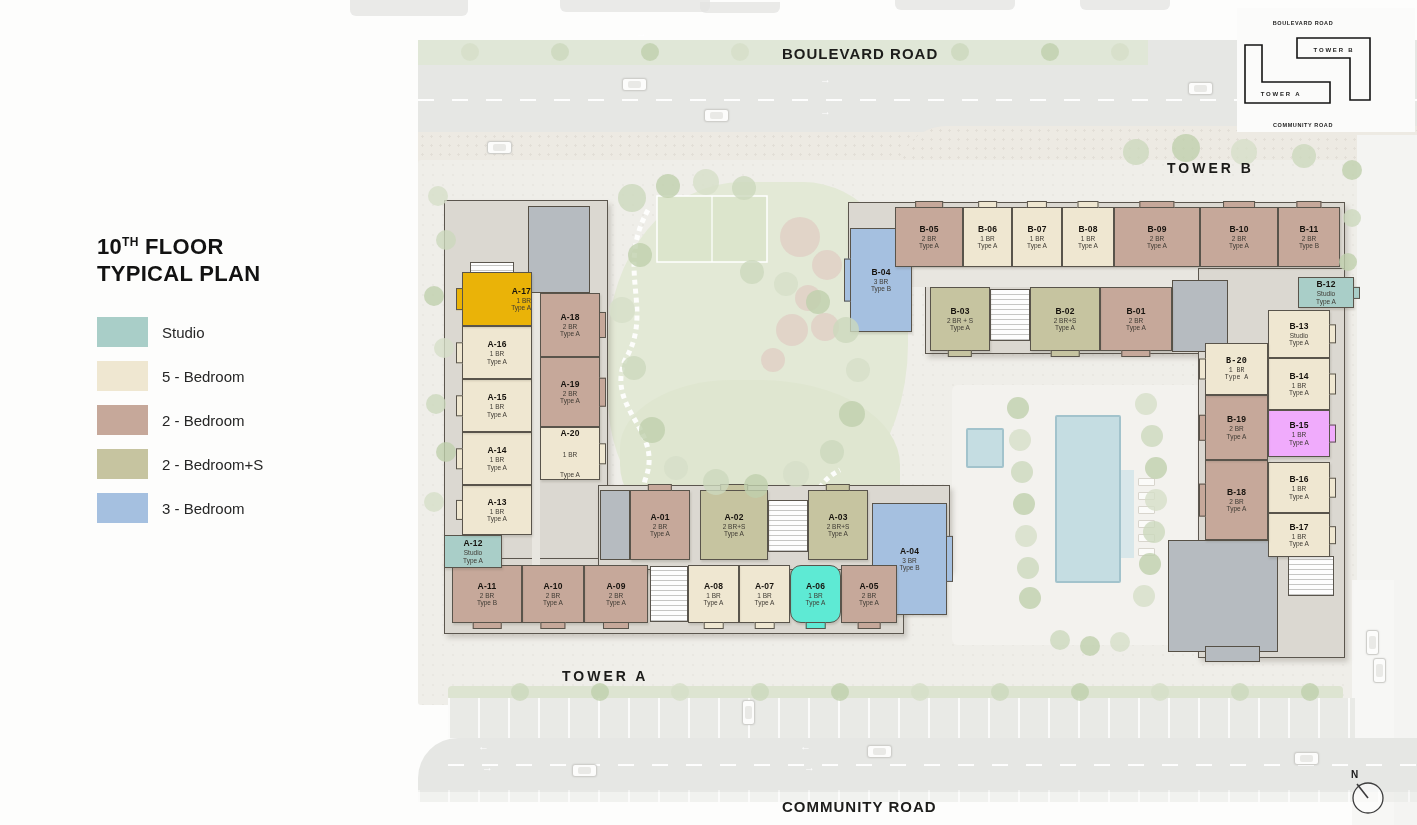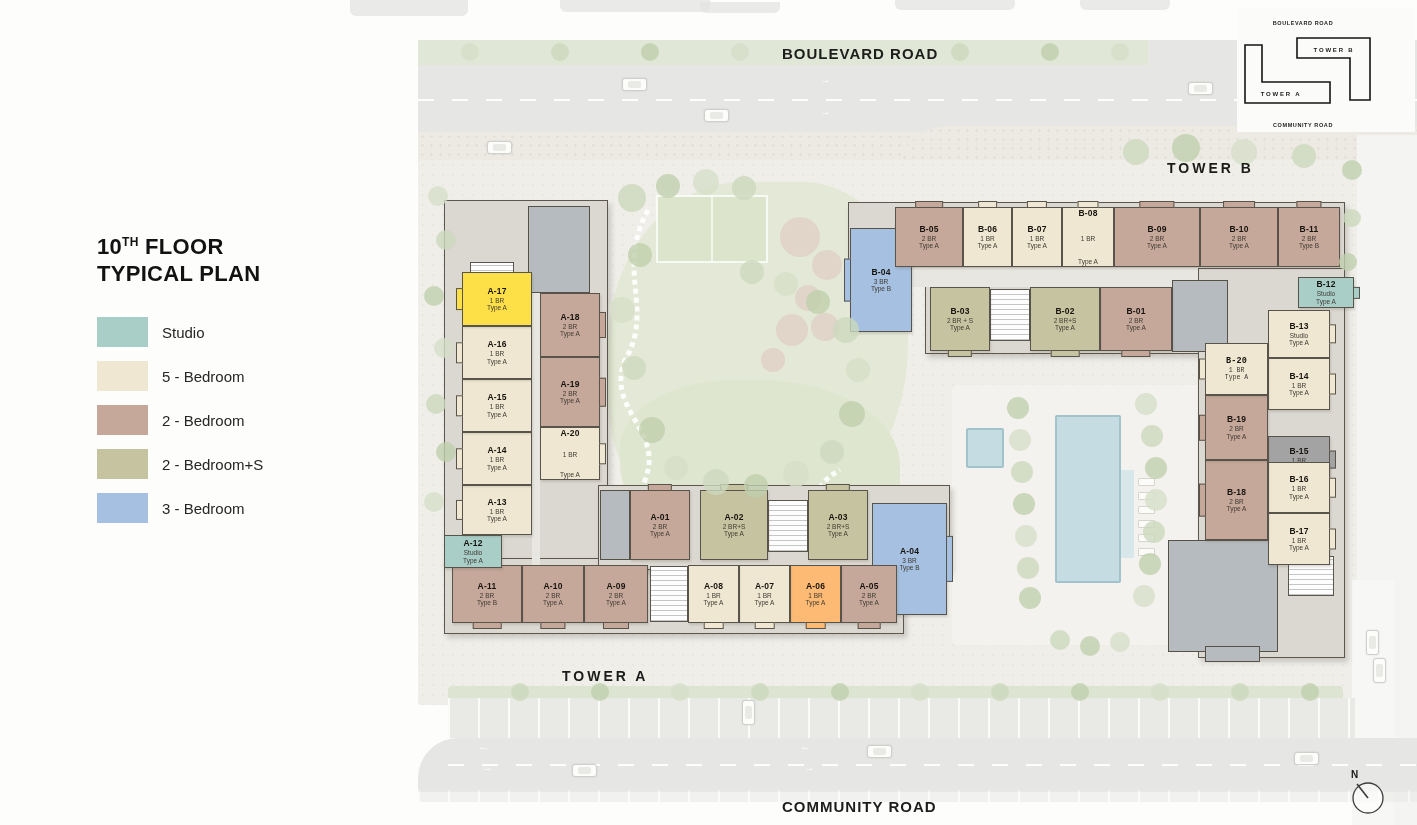--- a/index.html
+++ b/index.html
@@ -152,21 +152,21 @@
       <div class="unit bal-R" style="left: 872px; top: 503px; width: 75px; height: 112px; background: rgb(165, 192, 224);">
         <div class="uid">A-04</div>
         <div class="uline">3 BR</div>
         <div class="uline">Type B</div>
       </div>
       <div class="unit bal-B" style="left: 841px; top: 565px; width: 56px; height: 58px; background: rgb(198, 168, 154);">
         <div class="uid">A-05</div>
         <div class="uline">2 BR</div>
         <div class="uline">Type A</div>
       </div>
-      <div class="unit bal-B" style="left: 790px; top: 565px; width: 51px; height: 58px; background: #fdba74;">
+      <div class="unit bal-B" style="left: 790px; top: 565px; width: 51px; height: 58px; background: #5eead4; border-radius: 11px;">
         <div class="uid">A-06</div>
         <div class="uline">1 BR</div>
         <div class="uline">Type A</div>
       </div>
       <div class="unit bal-B" style="left: 739px; top: 565px; width: 51px; height: 58px; background: rgb(239, 231, 209);">
         <div class="uid">A-07</div>
         <div class="uline">1 BR</div>
         <div class="uline">Type A</div>
       </div>
       <div class="unit bal-B" style="left: 688px; top: 565px; width: 51px; height: 58px; background: rgb(239, 231, 209);">
@@ -207,21 +207,21 @@
       <div class="unit bal-L" style="left: 462px; top: 379px; width: 70px; height: 53px; background: rgb(239, 231, 209);">
         <div class="uid">A-15</div>
         <div class="uline">1 BR</div>
         <div class="uline">Type A</div>
       </div>
       <div class="unit bal-L" style="left: 462px; top: 326px; width: 70px; height: 53px; background: rgb(239, 231, 209);">
         <div class="uid">A-16</div>
         <div class="uline">1 BR</div>
         <div class="uline">Type A</div>
       </div>
-      <div class="unit bal-L" style="left: 462px; top: 272px; width: 70px; height: 54px; background: #fde047;">
+      <div class="unit bal-L" style="left: 462px; top: 272px; width: 70px; height: 54px; background: #eab308; align-items: flex-end;">
         <div class="uid">A-17</div>
         <div class="uline">1 BR</div>
         <div class="uline">Type A</div>
       </div>
       <div class="unit bal-R" style="left: 540px; top: 293px; width: 60px; height: 64px; background: rgb(198, 168, 154);">
         <div class="uid">A-18</div>
         <div class="uline">2 BR</div>
         <div class="uline">Type A</div>
       </div>
       <div class="unit bal-R" style="left: 540px; top: 357px; width: 60px; height: 70px; background: rgb(198, 168, 154);">
@@ -262,21 +262,21 @@
       <div class="unit bal-T" style="left: 963px; top: 207px; width: 49px; height: 60px; background: rgb(239, 231, 209);">
         <div class="uid">B-06</div>
         <div class="uline">1 BR</div>
         <div class="uline">Type A</div>
       </div>
       <div class="unit bal-T" style="left: 1012px; top: 207px; width: 50px; height: 60px; background: rgb(239, 231, 209);">
         <div class="uid">B-07</div>
         <div class="uline">1 BR</div>
         <div class="uline">Type A</div>
       </div>
-      <div class="unit bal-T" style="left: 1062px; top: 207px; width: 52px; height: 60px; background: rgb(239, 231, 209); gap: 16px;">
+      <div class="unit bal-T" style="left: 1062px; top: 207px; width: 52px; height: 60px; background: rgb(239, 231, 209);">
         <div class="uid">B-08</div>
         <div class="uline">1 BR</div>
         <div class="uline">Type A</div>
       </div>
       <div class="unit bal-T" style="left: 1114px; top: 207px; width: 86px; height: 60px; background: rgb(198, 168, 154);">
         <div class="uid">B-09</div>
         <div class="uline">2 BR</div>
         <div class="uline">Type A</div>
       </div>
       <div class="unit bal-T" style="left: 1200px; top: 207px; width: 78px; height: 60px; background: rgb(198, 168, 154);">
@@ -297,31 +297,31 @@
       <div class="unit bal-R" style="left: 1268px; top: 310px; width: 62px; height: 48px; background: rgb(239, 231, 209);">
         <div class="uid">B-13</div>
         <div class="uline">Studio</div>
         <div class="uline">Type A</div>
       </div>
       <div class="unit bal-R" style="left: 1268px; top: 358px; width: 62px; height: 52px; background: rgb(239, 231, 209);">
         <div class="uid">B-14</div>
         <div class="uline">1 BR</div>
         <div class="uline">Type A</div>
       </div>
-      <div class="unit bal-R" style="left: 1268px; top: 410px; width: 62px; height: 47px; background: #a3a3a3; margin-top: 26px;">
+      <div class="unit bal-R" style="left: 1268px; top: 410px; width: 62px; height: 47px; background: #f0abfc;">
         <div class="uid">B-15</div>
         <div class="uline">1 BR</div>
         <div class="uline">Type A</div>
       </div>
       <div class="unit bal-R" style="left: 1268px; top: 462px; width: 62px; height: 51px; background: rgb(239, 231, 209);">
         <div class="uid">B-16</div>
         <div class="uline">1 BR</div>
         <div class="uline">Type A</div>
       </div>
-      <div class="unit bal-R" style="left: 1268px; top: 513px; width: 62px; height: 52px; background: rgb(239, 231, 209);">
+      <div class="unit bal-R" style="left: 1268px; top: 513px; width: 62px; height: 44px; background: rgb(239, 231, 209);">
         <div class="uid">B-17</div>
         <div class="uline">1 BR</div>
         <div class="uline">Type A</div>
       </div>
       <div class="unit bal-L" style="left: 1205px; top: 460px; width: 63px; height: 80px; background: rgb(198, 168, 154);">
         <div class="uid">B-18</div>
         <div class="uline">2 BR</div>
         <div class="uline">Type A</div>
       </div>
       <div class="unit bal-L" style="left: 1205px; top: 395px; width: 63px; height: 65px; background: rgb(198, 168, 154);">

